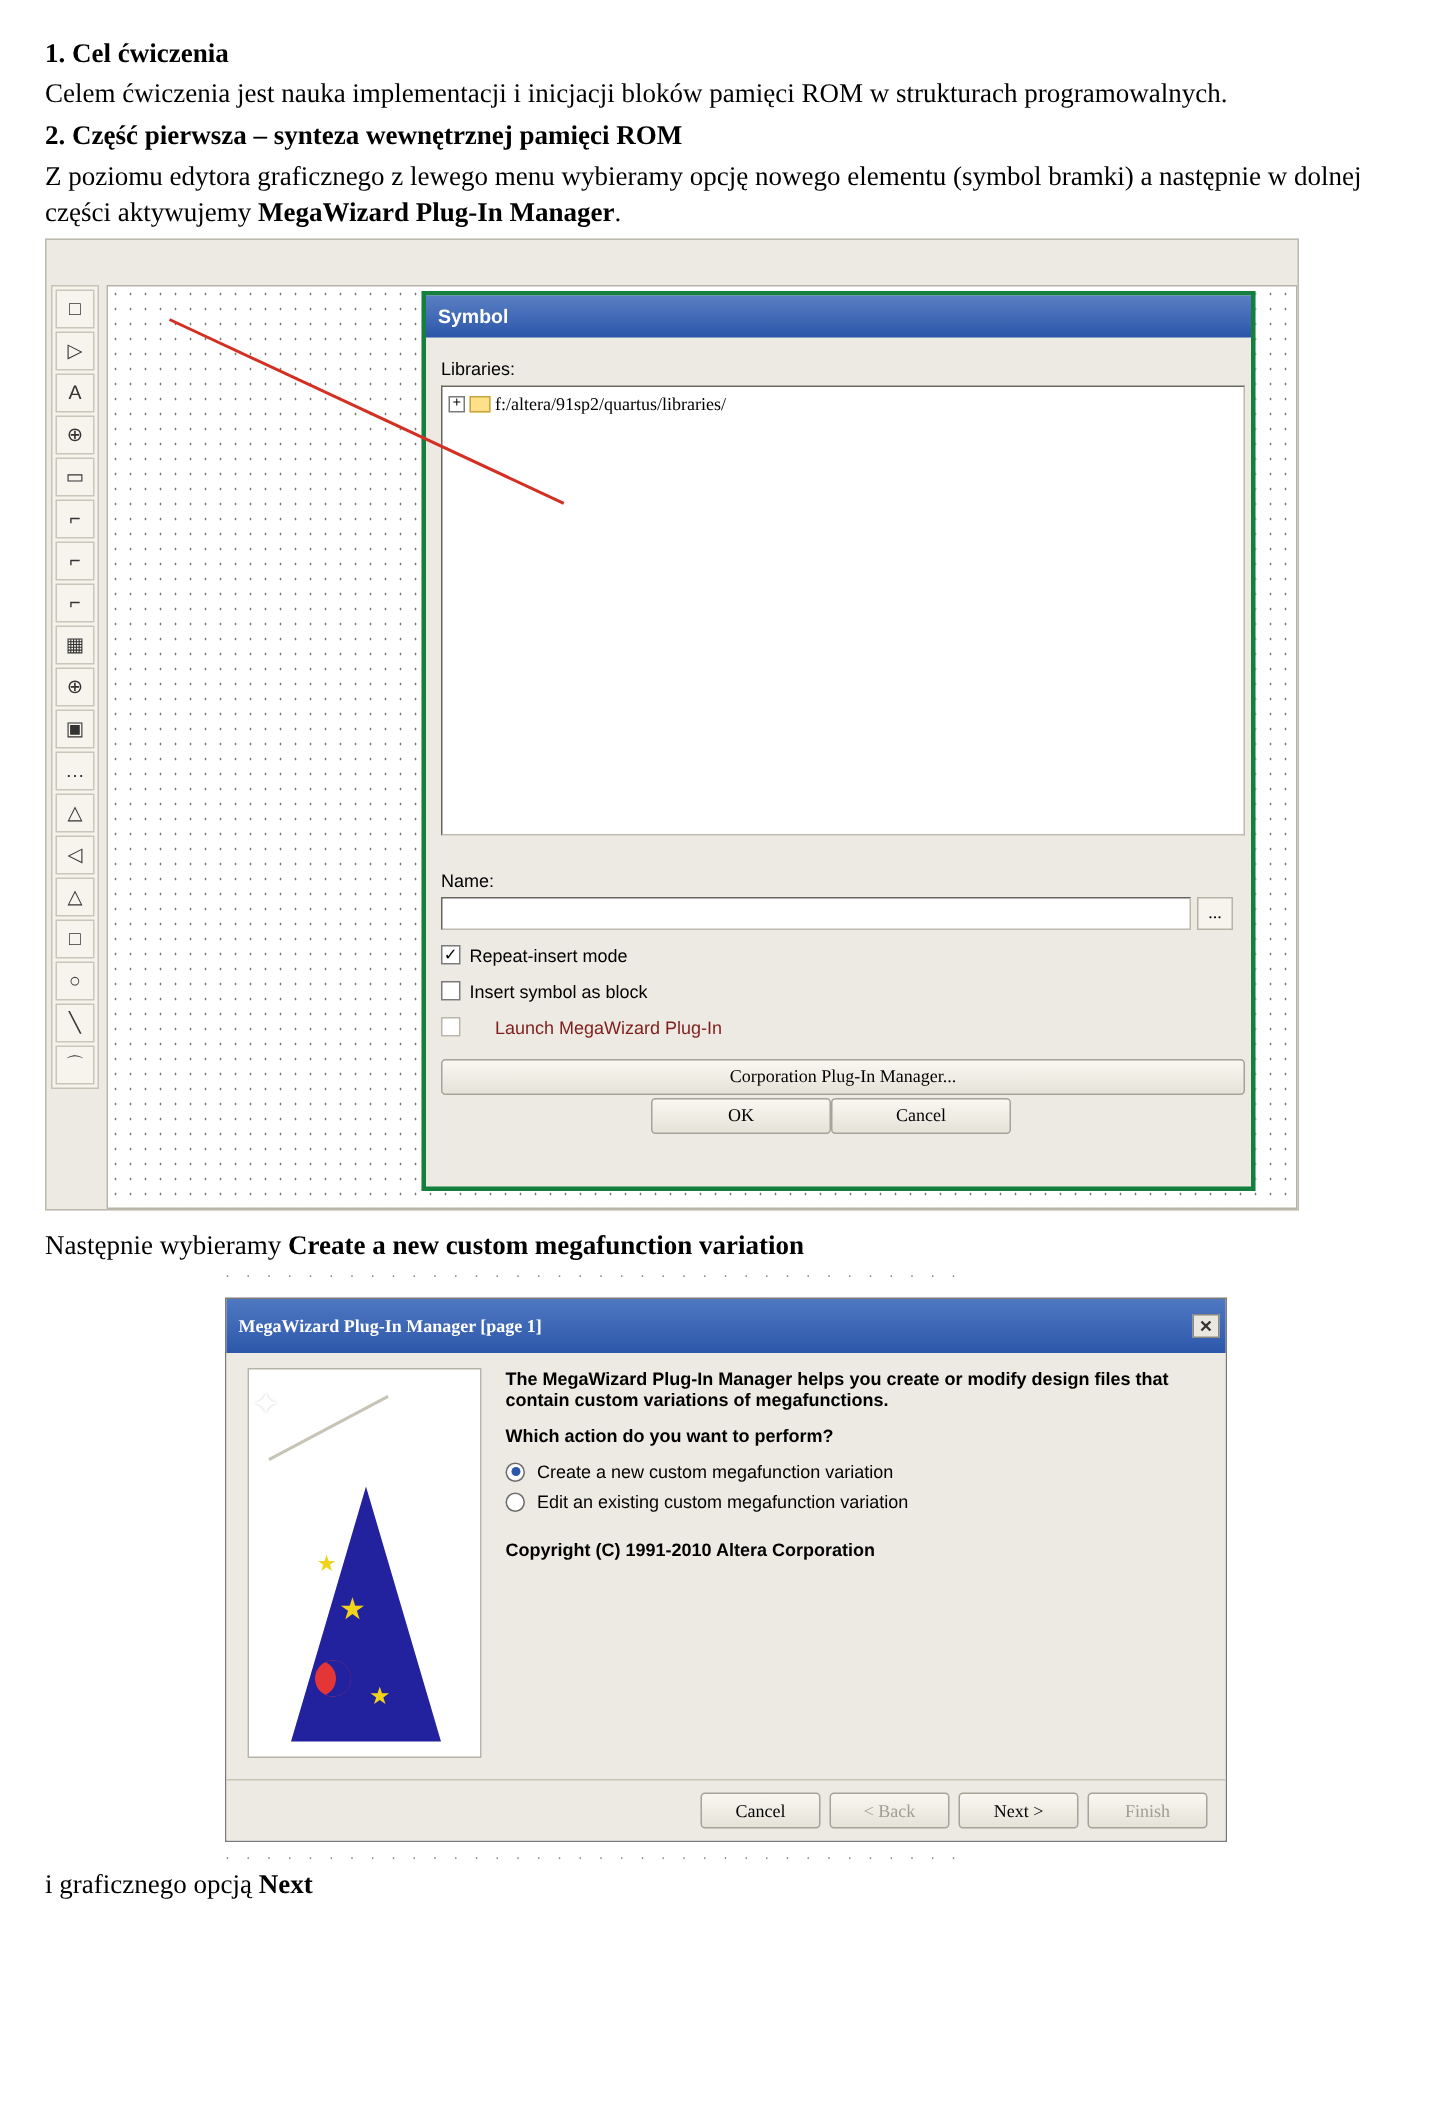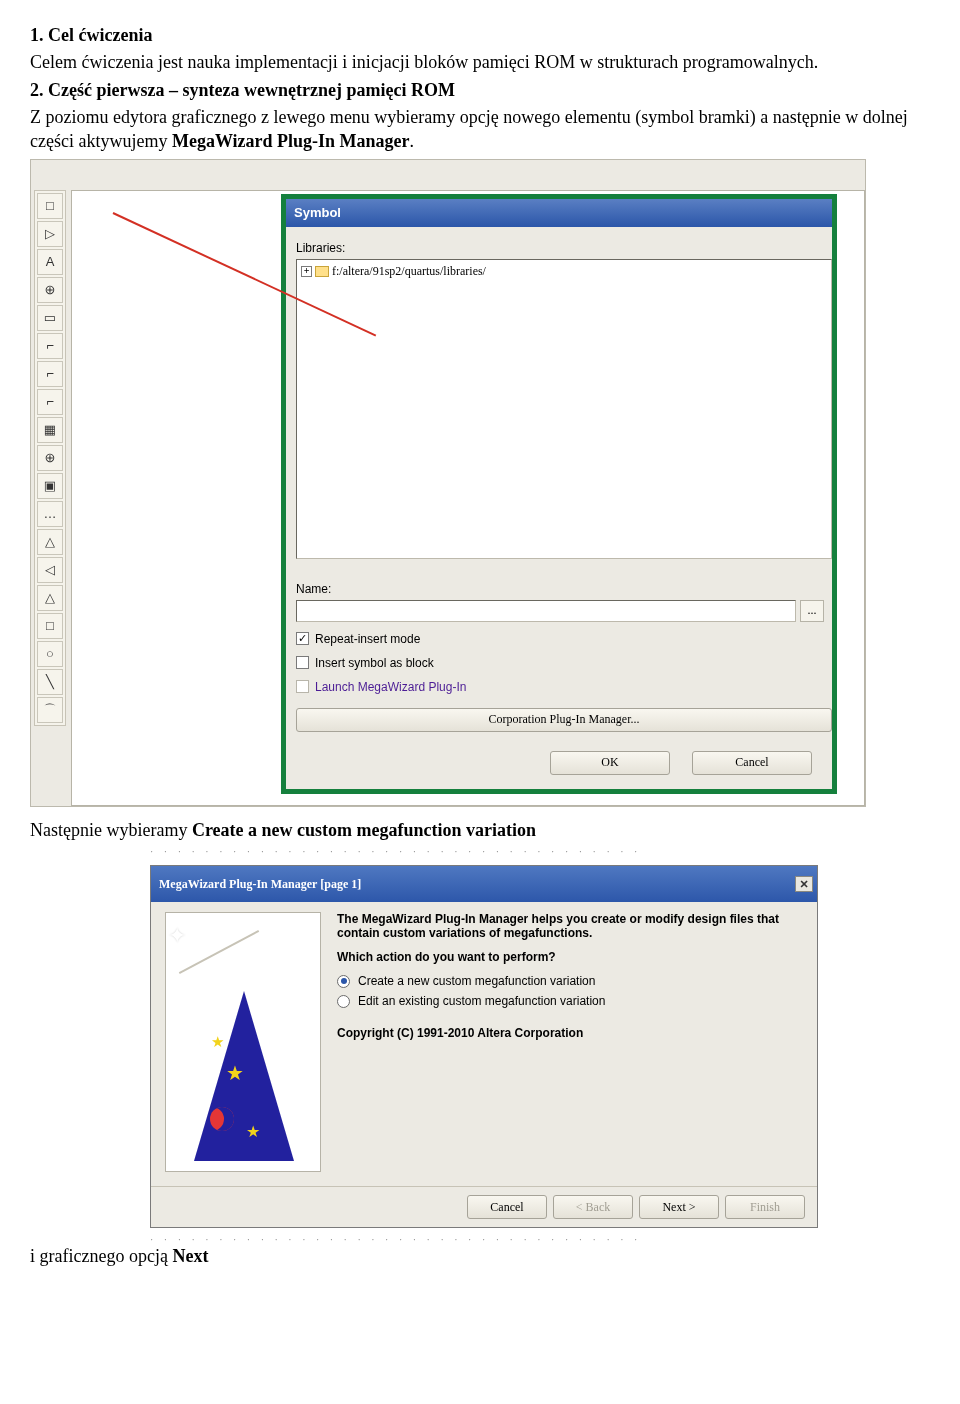--- a/index.html
+++ b/index.html
@@ -90,21 +90,21 @@
     border-top: 2px solid #d33024;
     transform-origin: left center;
     transform: rotate(25deg);
     z-index: 3;
   }
   .shot1 .dialog {
     position: absolute;
     left: 250px; top: 34px;
     width: 556px; height: 600px;
     background: #eceae3;
-    border: 5px solid #15803d;
+    border: 3px solid #15803d;
     z-index: 2;
   }
   .dlg-title {
     height: 28px;
     background: linear-gradient(#5a7fc3,#2b56a9);
     color: #fff;
     font: bold 13px Tahoma, sans-serif;
     display:flex;align-items:center;
     padding-left: 8px;
   }
@@ -157,32 +157,32 @@
     display:flex; align-items:center; gap:6px;
   }
   .chk {
     width: 13px; height: 13px;
     border: 1px solid #7a7a7a;
     background:#fff;
     display:flex;align-items:center;justify-content:center;
     font: 11px Tahoma;
   }
   .chk.disabled { border-color:#b8b5aa; }
-  .disabled-text { color:#4c1d95; }
+  .disabled-text { color:#7f1d1d;margin-left:17px; }
   .std-btn {
     height: 24px;
     border: 1px solid #a6a398;
     background: linear-gradient(#f9f7f0,#e5e2d8);
     font: 12px Tahoma;
     border-radius: 3px;
   }
   .mega-btn { width: 536px; margin-top: 14px; }
   .okcancel {
-    margin-top: 19px;
-    display:flex; gap: 22px; justify-content:flex-end; padding-right: 20px;
+    margin-top: 2px;
+    display:flex; gap: 0; justify-content:center; padding-right: 20px;
   }
   .okcancel .std-btn { width: 120px; }
 
   
   .shot2 {
     width: 668px;
     margin: 8px 0 6px 120px;
     border: 1px solid #7a7a7a;
     font: 12px Tahoma, sans-serif;
   }

